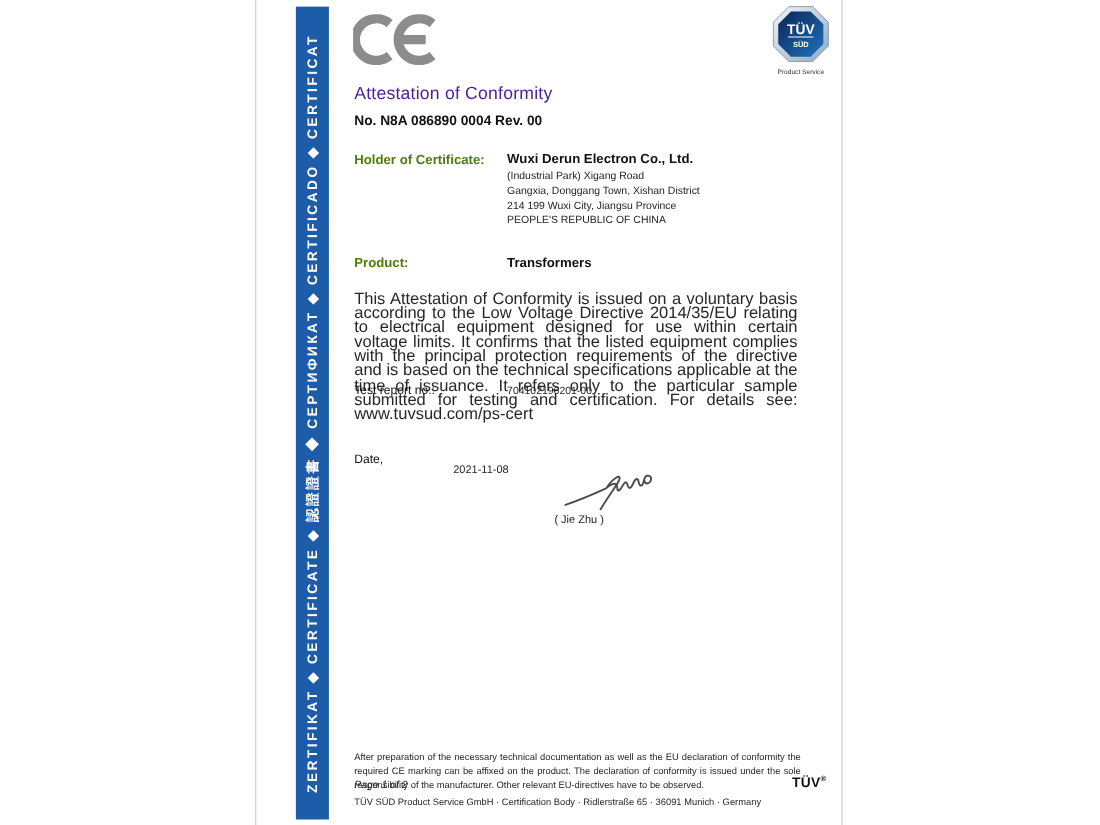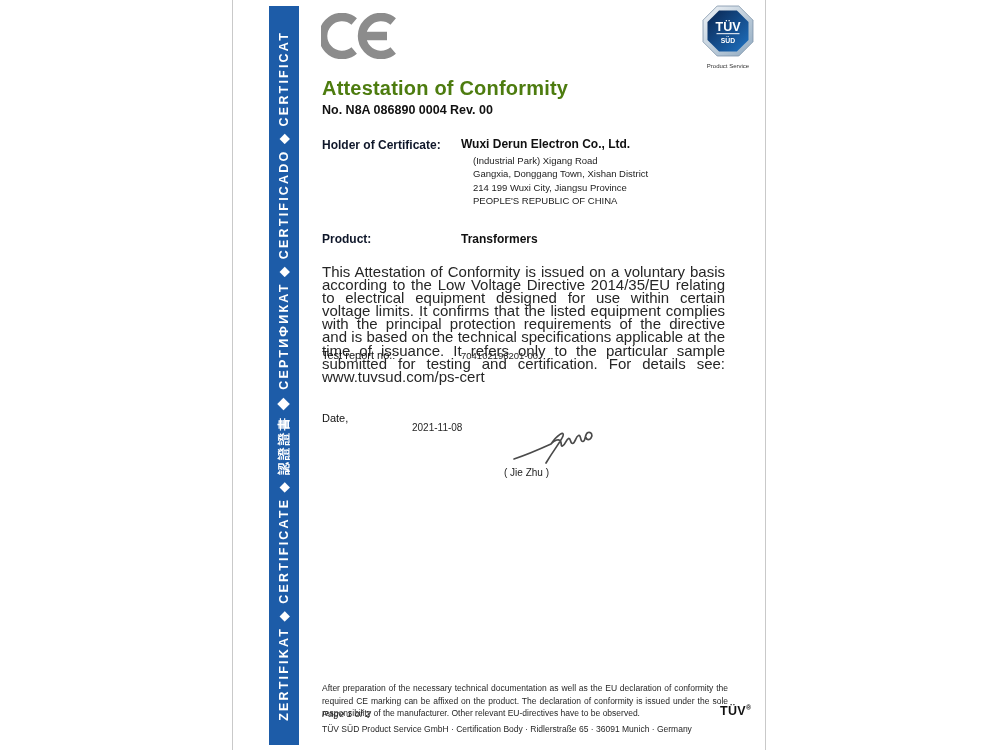--- a/index.html
+++ b/index.html
@@ -14,23 +14,23 @@
   }
   .sidebar{
     position:absolute;left:269px;top:6px;width:30px;height:739px;background:#1d5ca8;
     display:flex;align-items:center;justify-content:center;overflow:hidden;
   }
   .sidebar .vtext{
     writing-mode:vertical-rl;text-orientation:sideways;transform:rotate(180deg);
     color:#ffffff;font-weight:bold;font-size:12.5px;letter-spacing:2.2px;white-space:nowrap;
   }
   .abs{position:absolute;}
-  .title{font-size:20px;font-weight:bold;color:#4d7c0f;letter-spacing:0.2px;}
+  .title{font-size:16px;font-weight:normal;color:#4c1d95;letter-spacing:0.2px;}
   .certno{font-size:12.5px;font-weight:bold;color:#111111;}
-  .lbl{font-size:12px;font-weight:bold;color:#0f172a;}
+  .lbl{font-size:12px;font-weight:bold;color:#4d7c0f;}
   .lbl-sm{font-size:11px;font-weight:normal;color:#111111;}
   .val-strong{font-size:12px;font-weight:bold;color:#111111;}
   .addr{font-size:9.5px;line-height:13.3px;color:#222222;}
   .body-sm{font-size:9.5px;color:#262626;}
   .statement{font-size:15px;line-height:13.1px;width:403px;text-align:justify;color:#262626;}
   .note{font-size:8.5px;line-height:12.6px;width:406px;text-align:justify;color:#262626;}
   .tiny{font-size:8.5px;color:#262626;}
   .pageinfo{font-size:9.5px;color:#262626;}
   .badge-caption{font-size:6px;color:#333333;text-align:center;width:100px;}
   .tuv-word{font-size:12.5px;font-weight:bold;color:#111111;letter-spacing:0.3px;}
@@ -71,21 +71,21 @@
     <line x1="14.5" y1="28.7" x2="37.5" y2="28.7" stroke="#ffffff" stroke-width="1"></line>
     <text x="26" y="37.5" text-anchor="middle" fill="#ffffff" font-family="Liberation Sans, sans-serif" font-size="6.8" font-weight="bold">SÜD</text>
   </svg>
   <div class="abs badge-caption" style="left:678px;top:63px;">Product Service</div>
 
   <div class="abs title" style="left:322px;top:77px;">Attestation of Conformity</div>
   <div class="abs certno" style="left:322px;top:103px;">No. N8A 086890 0004 Rev. 00</div>
 
   <div class="abs lbl" style="left:322px;top:138px;">Holder of Certificate:</div>
   <div class="abs val-strong" style="left:461px;top:137px;">Wuxi Derun Electron Co., Ltd.</div>
-  <div class="abs addr" style="left:461px;top:154px;margin-left:12px;">
+  <div class="abs addr" style="left:461px;top:154px;">
     <div>(Industrial Park) Xigang Road</div>
     <div>Gangxia, Donggang Town, Xishan District</div>
     <div>214 199 Wuxi City, Jiangsu Province</div>
     <div>PEOPLE'S REPUBLIC OF CHINA</div>
   </div>
 
   <div class="abs lbl" style="left:322px;top:232px;">Product:</div>
   <div class="abs val-strong" style="left:461px;top:232px;">Transformers</div>
 
   <div class="abs statement" style="left:322px;top:265px;">This Attestation of Conformity is issued on a voluntary basis according to the Low Voltage Directive 2014/35/EU relating to electrical equipment designed for use within certain voltage limits. It confirms that the listed equipment complies with the principal protection requirements of the directive and is based on the technical specifications applicable at the time of issuance. It refers only to the particular sample submitted for testing and certification. For details see: www.tuvsud.com/ps-cert</div>

